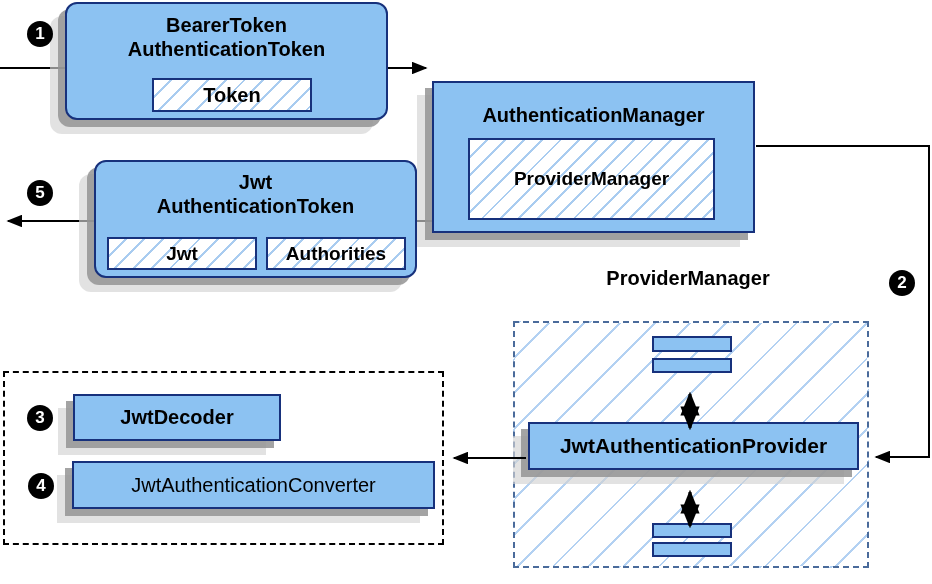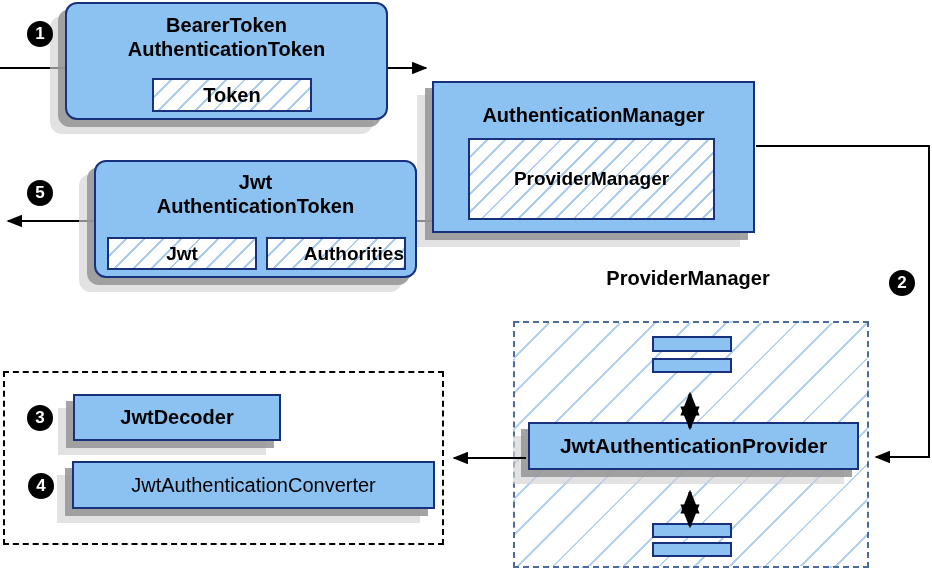--- a/index.html
+++ b/index.html
@@ -95,21 +95,21 @@
   </div>
 
   <div class="node rounded shadowed" style="left:65px;top:160px;width:323px;height:118px;margin-left:29px;">
     <div class="titles" style="margin-top:8px;">
       <div>Jwt</div>
       <div>AuthenticationToken</div>
     </div>
     <div class="chip" style="left:11px;top:75px;width:150px;height:33px;">
         <span>Jwt</span>
       </div>
-    <div class="chip" style="left:170px;top:75px;width:140px;height:33px;justify-content:flex-end;">
+    <div class="chip" style="left:170px;top:75px;width:140px;height:33px;">
         <span>Authorities</span>
       </div>
   </div>
 
   <div id="providers-label">
     <div>ProviderManager</div>
   </div>
 
   <div id="providers-group" class="dash-group">
     <div class="bar" style="left:137px;top:13px;height:16px;"></div>

